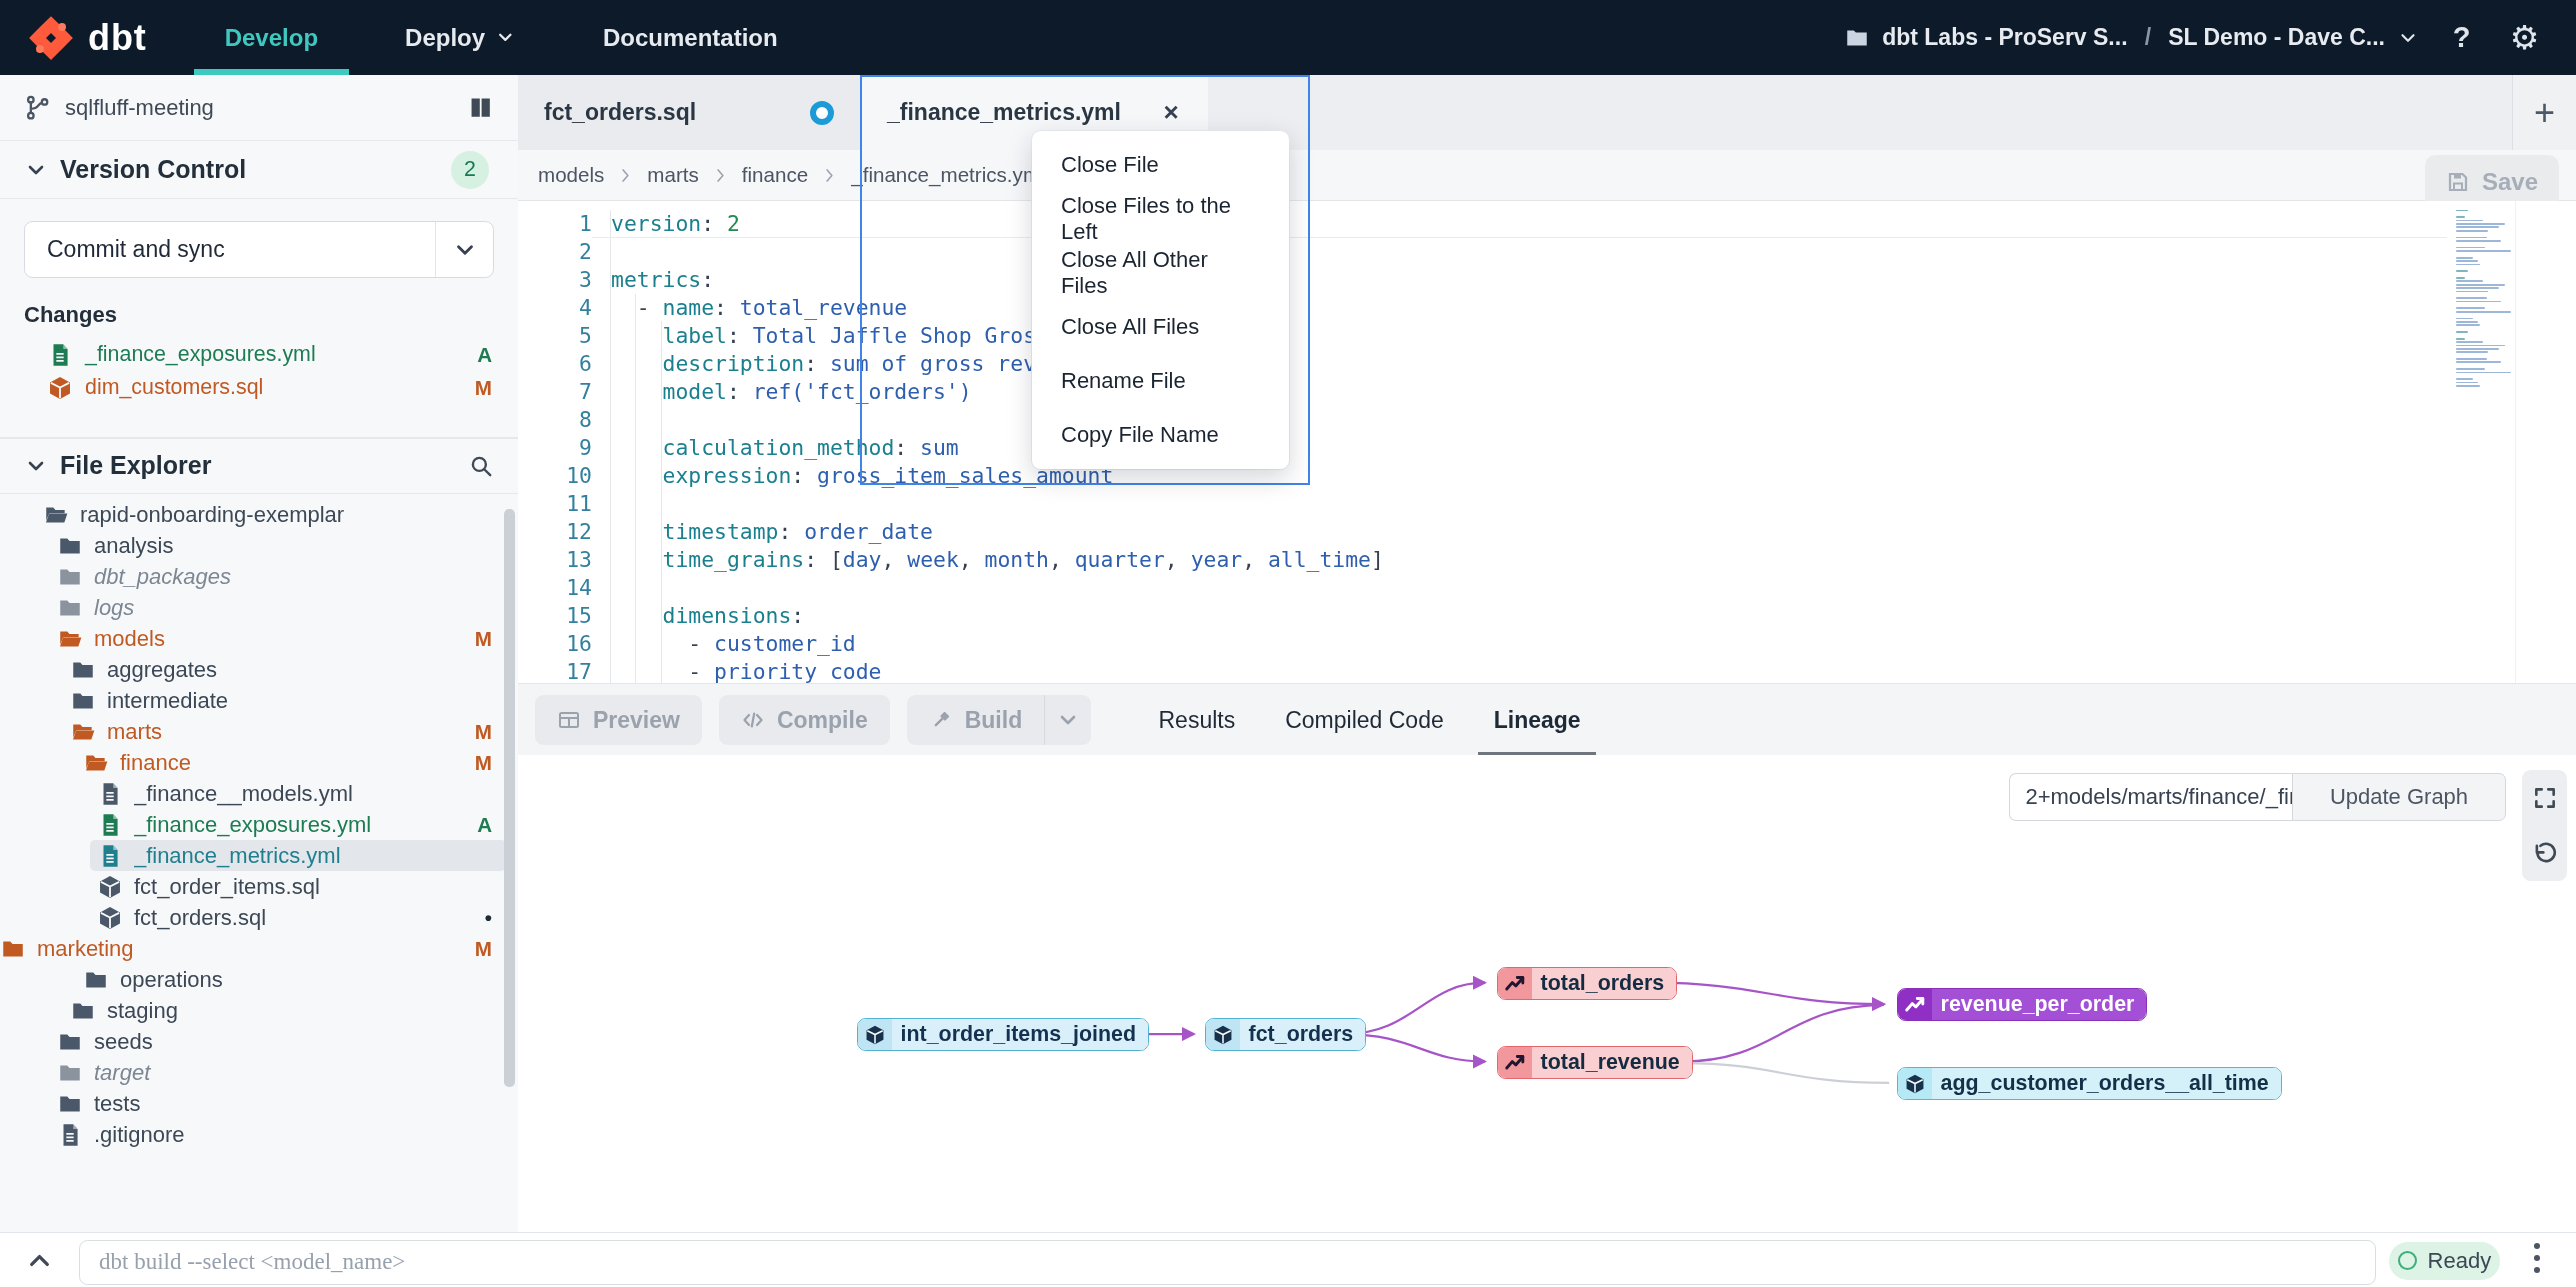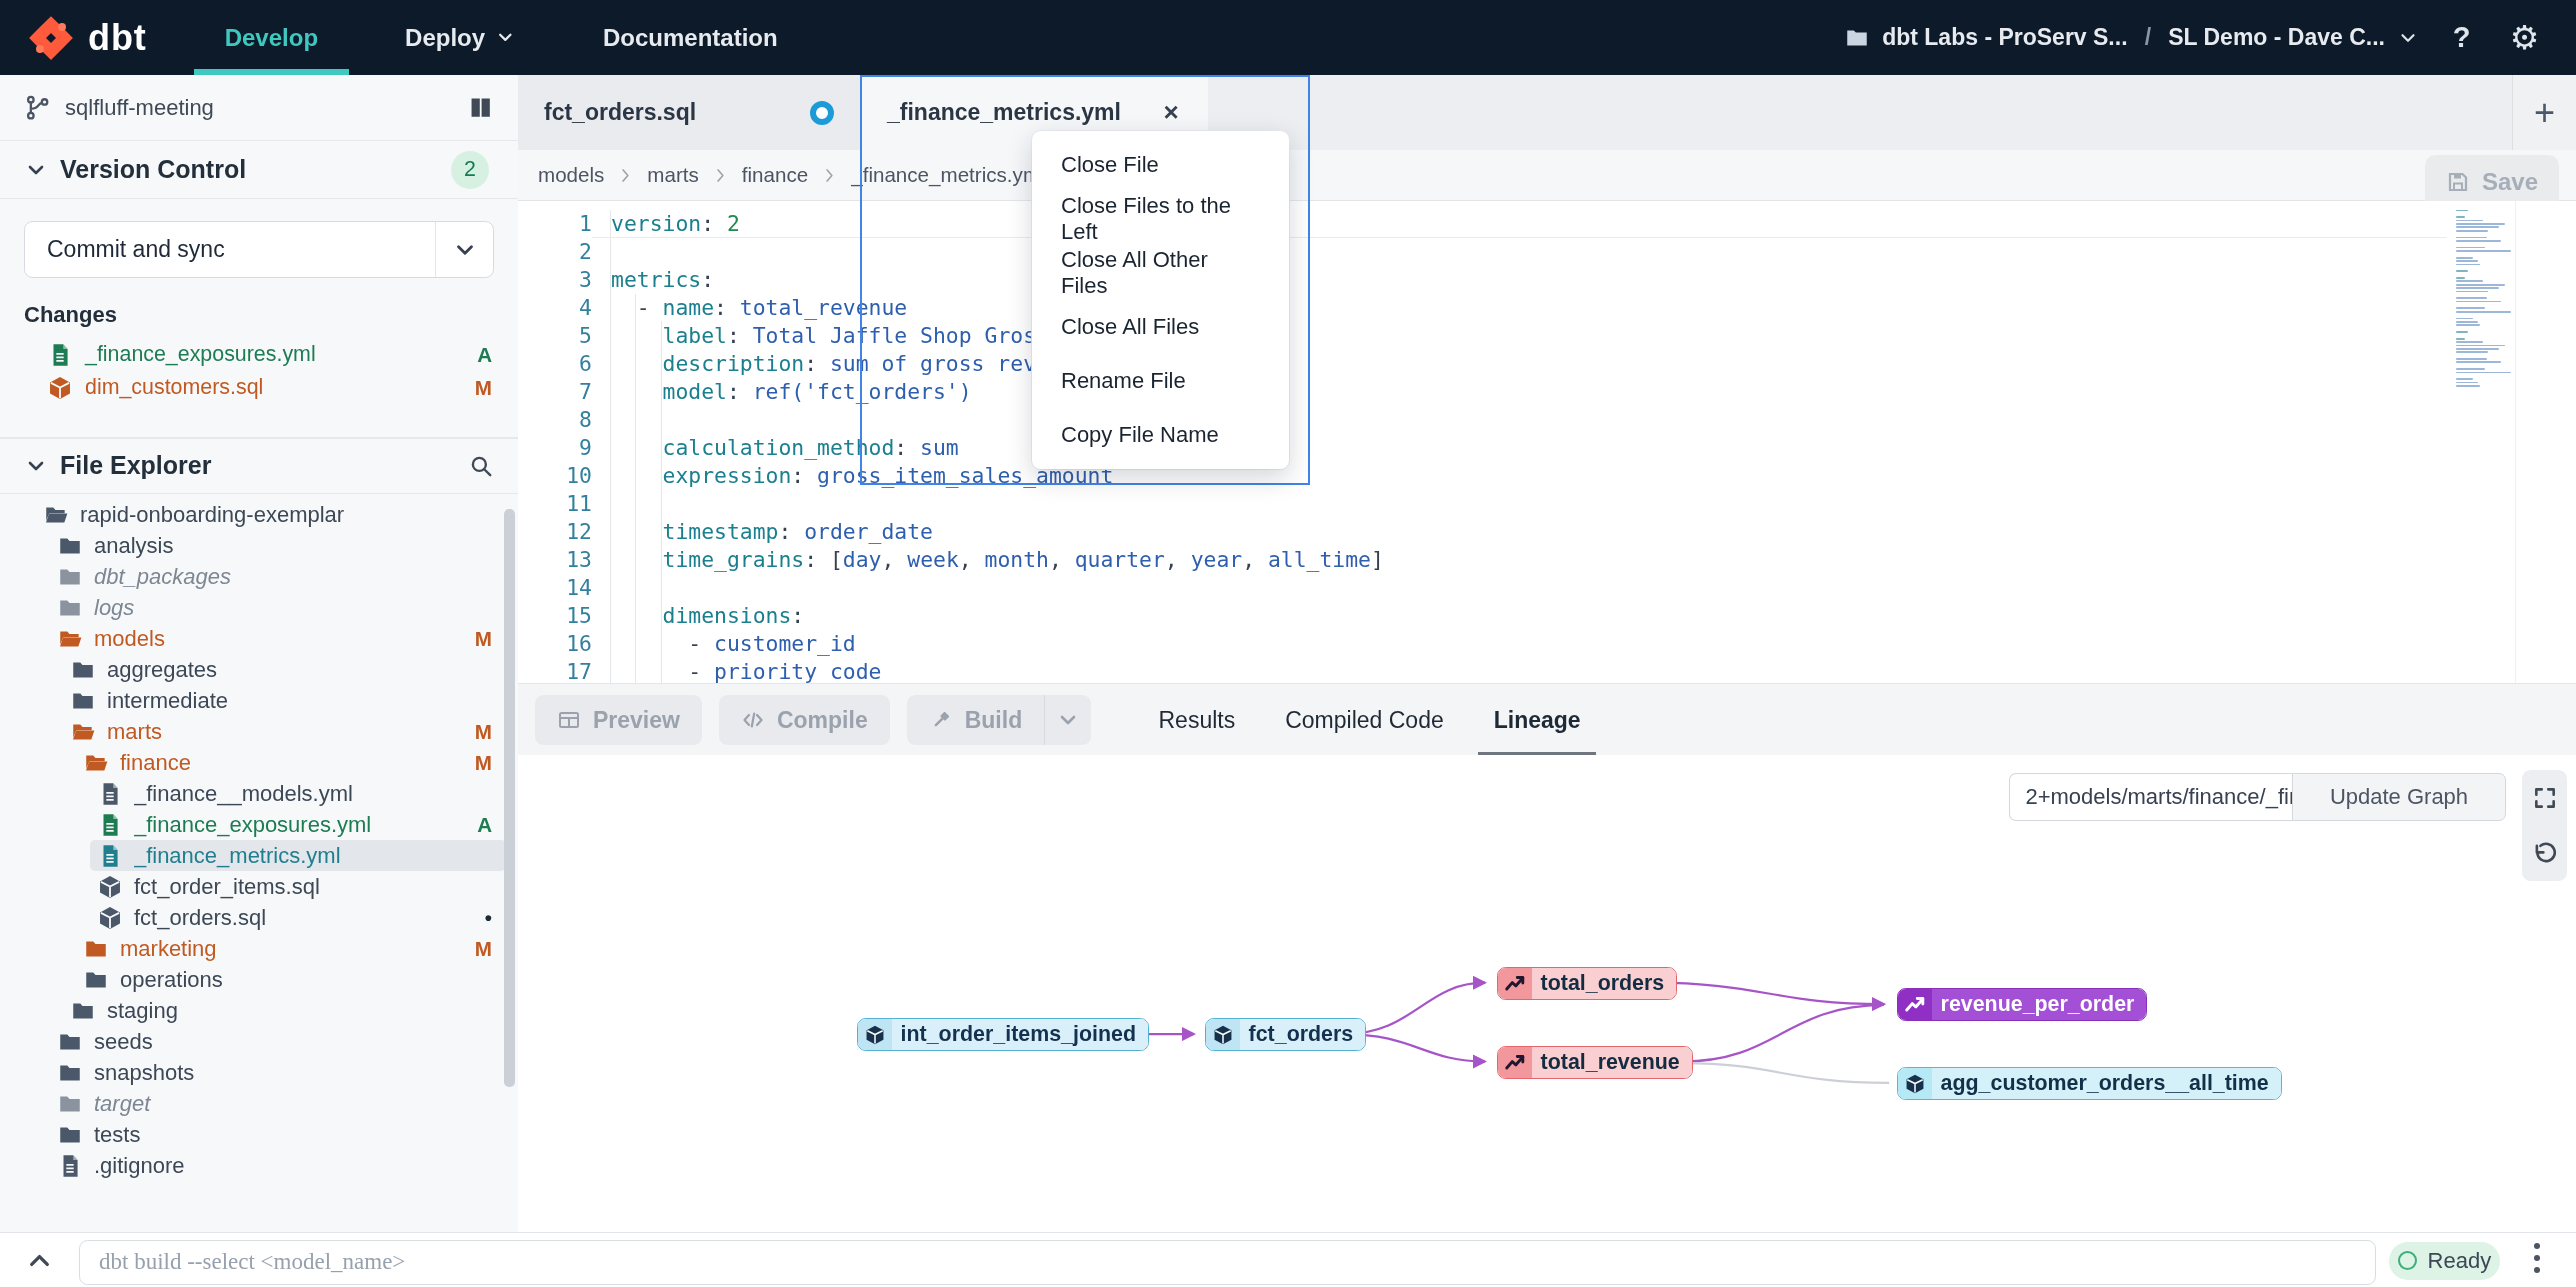--- a/index.html
+++ b/index.html
@@ -370,21 +370,21 @@
         <div class="trow tone-dark" style="padding-left: 97px;">
           <span class="ticon">
             <svg width="26" height="26" viewBox="0 0 24 24">
               <path d="M12 1.8l9.2 5.1v10.2L12 22.2l-9.2-5.1V6.9z" fill="currentColor"></path>
               <path d="M3.6 7.3 L12 11.5 L20.4 7.3 M12 11.5 V21.4" stroke="#f7f8fa" stroke-width="1.7" fill="none"></path>
             </svg>
           </span>
           <span class="lbl">fct_orders.sql</span>
           <span class="tbadge" style="color:#1f2937">•</span>
         </div>
-        <div class="trow tone-orange" style="padding-left: 83px;">
+        <div class="trow tone-orange" style="">
           <span class="ticon">
             <svg width="26" height="26" viewBox="0 0 24 24">
               <path d="M3 5h6.5l2 2.3H21v11.7H3z" fill="currentColor"></path>
             </svg>
           </span>
           <span class="lbl">marketing</span>
           <span class="tbadge">M</span>
         </div>
         <div class="trow tone-dark" style="padding-left: 83px;">
           <span class="ticon">
@@ -402,28 +402,20 @@
           </span>
           <span class="lbl">staging</span>
         </div>
         <div class="trow tone-dark" style="padding-left: 57px;">
           <span class="ticon">
             <svg width="26" height="26" viewBox="0 0 24 24">
               <path d="M3 5h6.5l2 2.3H21v11.7H3z" fill="currentColor"></path>
             </svg>
           </span>
           <span class="lbl">seeds</span>
-        </div>
-        <div class="trow tone-dark" style="padding-left: 57px;">
-          <span class="ticon">
-            <svg width="26" height="26" viewBox="0 0 24 24">
-              <path d="M3 5h6.5l2 2.3H21v11.7H3z" fill="currentColor"></path>
-            </svg>
-          </span>
-          <span class="lbl">snapshots</span>
         </div>
         <div class="trow tone-muted" style="padding-left: 57px;">
           <span class="ticon">
             <svg width="26" height="26" viewBox="0 0 24 24">
               <path d="M3 5h6.5l2 2.3H21v11.7H3z" fill="currentColor"></path>
             </svg>
           </span>
           <span class="lbl" style="font-style:italic">target</span>
         </div>
         <div class="trow tone-dark" style="padding-left: 57px;">

